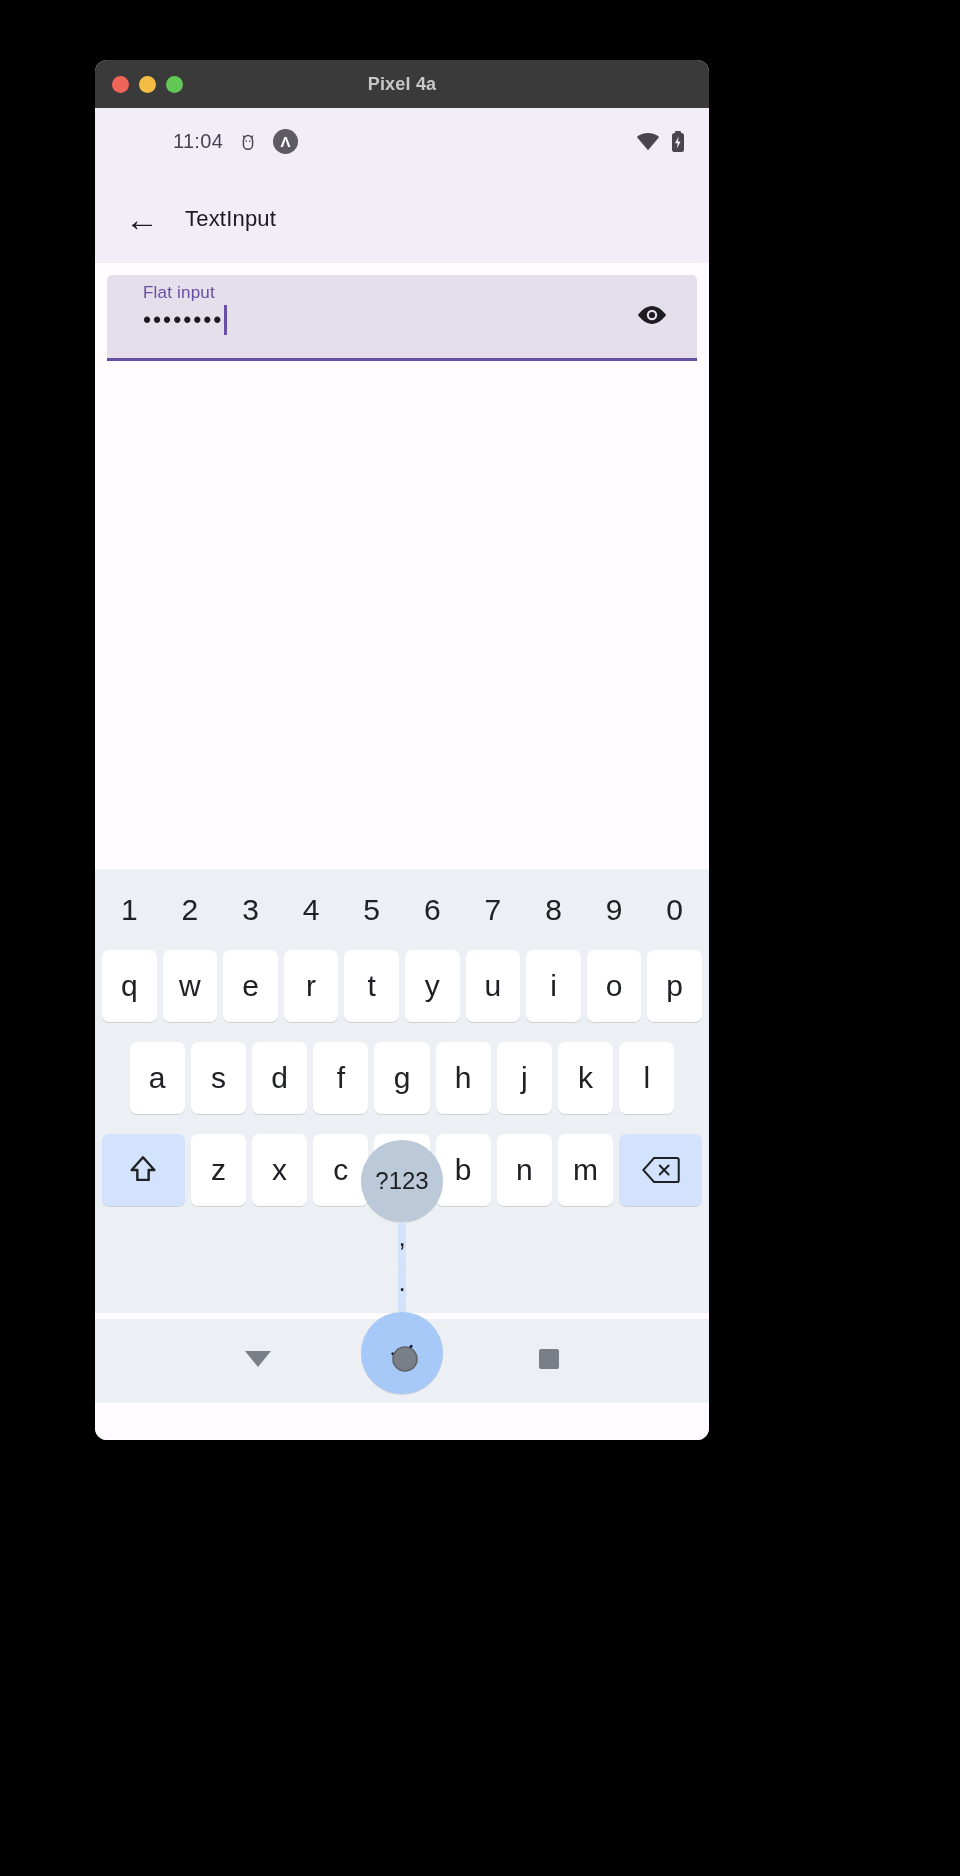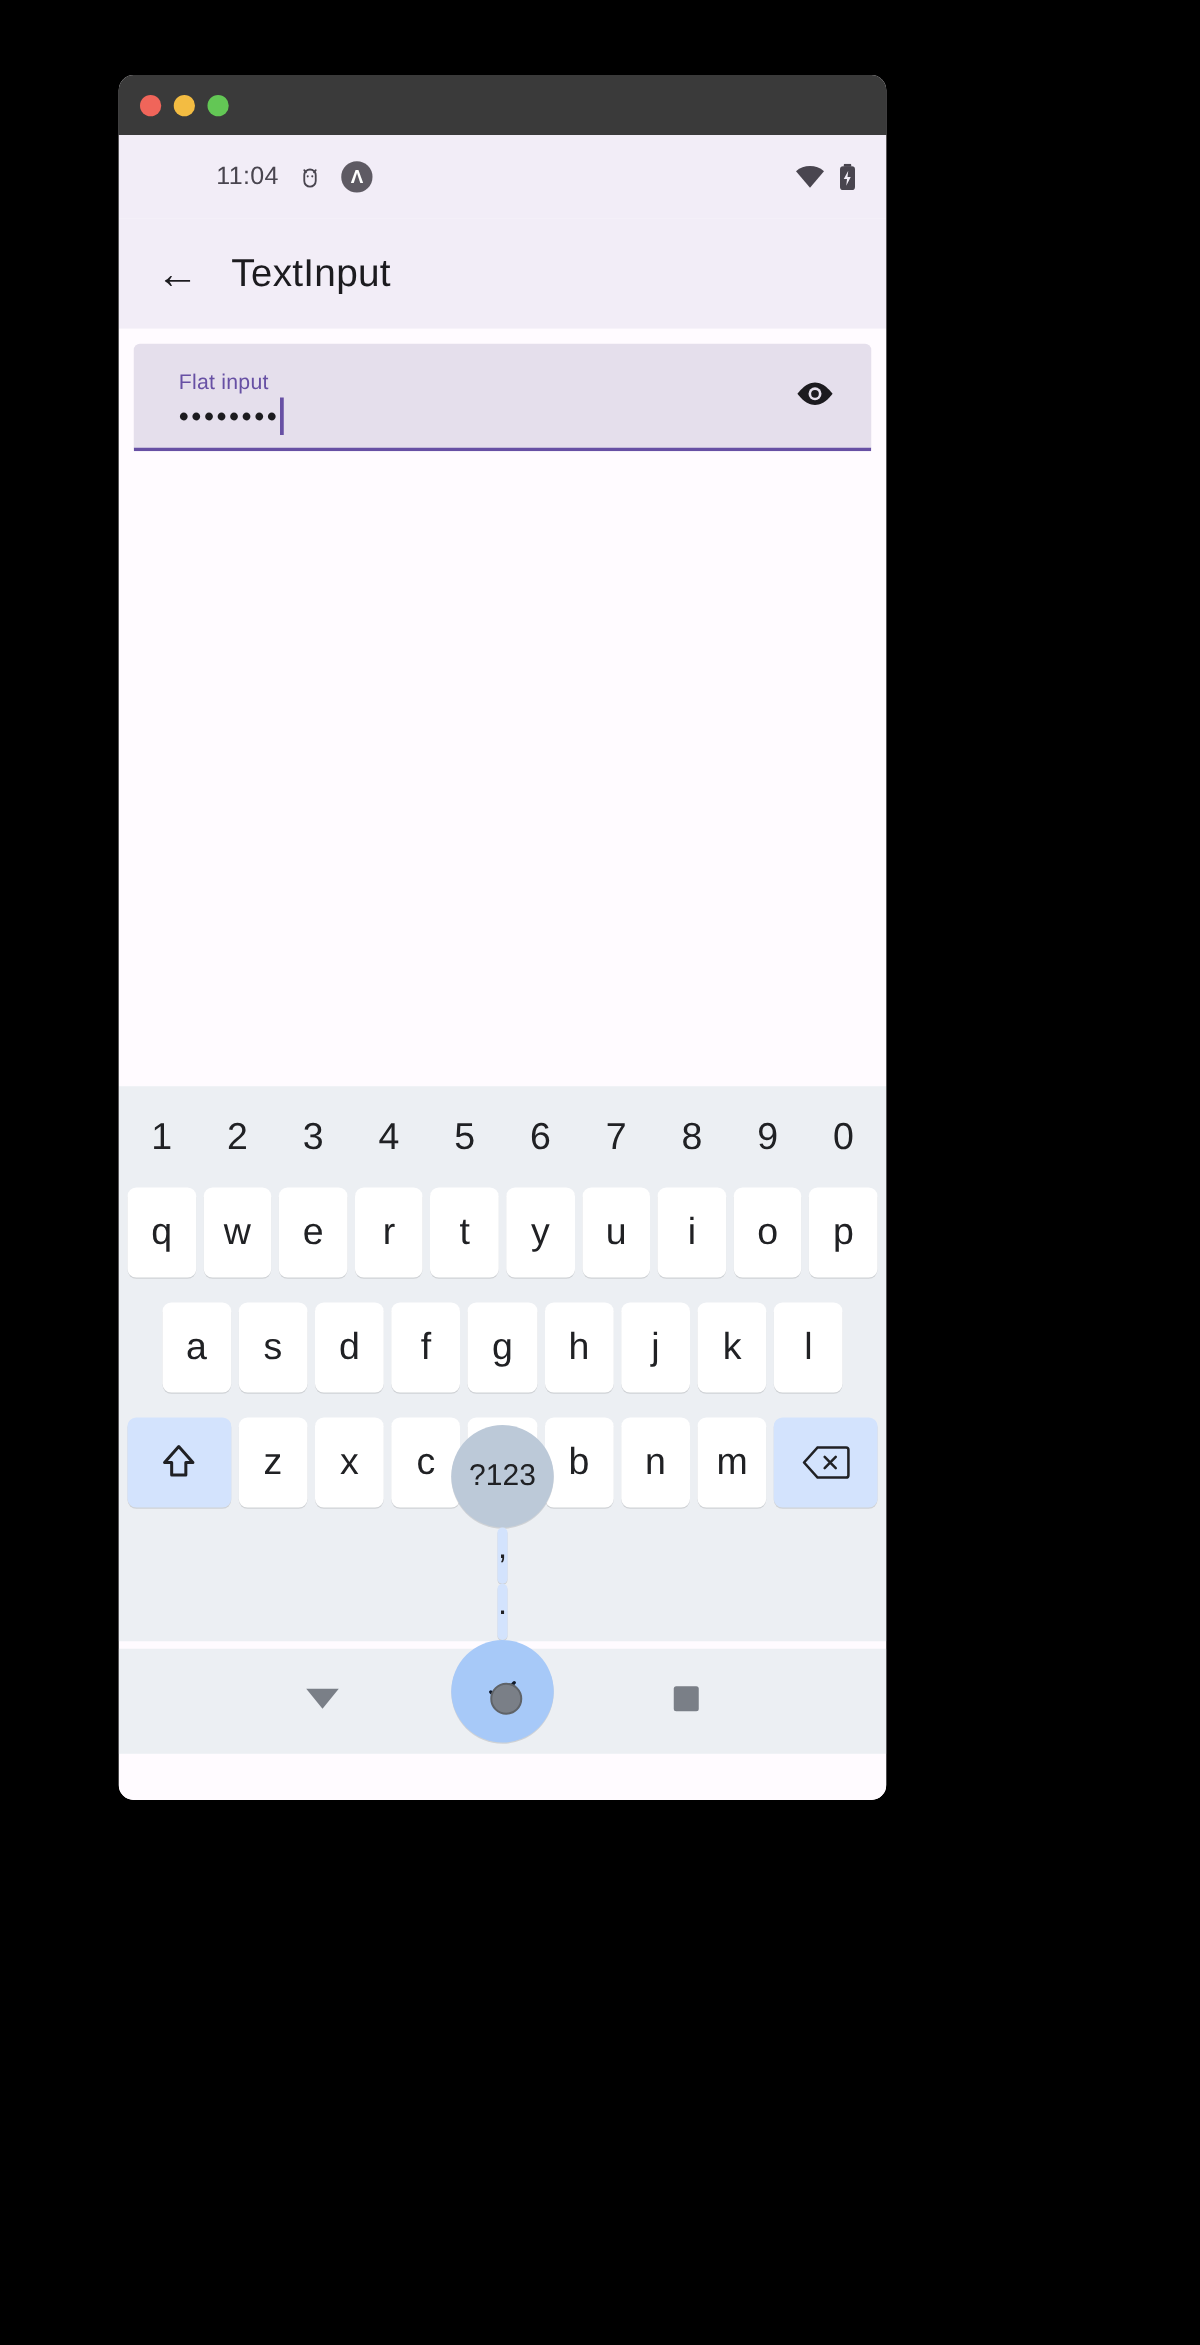--- a/index.html
+++ b/index.html
@@ -55,30 +55,30 @@
     display: flex; align-items: center; justify-content: center;
     font-size: 15px; font-weight: bold; line-height: 1;
   }
   
   #appbar {
     height: 88px; background: #f2edf7;
     display: flex; align-items: center; gap: 26px;
     padding-left: 30px;
   }
   #back-arrow { font-size: 34px; color: #1c1b1f; line-height: 1; }
-  #appbar-title { font-size: 31px; color: #1c1b1f; letter-spacing: .2px; }
+  #appbar-title { font-size: 22px; color: #1c1b1f; letter-spacing: .2px; }
   
   #field-wrap { padding: 12px 12px 0 12px; background: #fffbff; }
   #flat-input {
     position: relative;
     height: 86px;
     background: #e5dfec;
     border-bottom: 3px solid #6750a4;
     border-radius: 5px 5px 0 0;
-    padding: 21px 16px 0 36px;
+    padding: 8px 16px 0 36px;
   }
   #flat-label { font-size: 17px; color: #6750a4; letter-spacing: .2px; }
   #value-row { display: flex; align-items: center; height: 34px; }
   #flat-value {
     font-size: 23px; color: #1c1b1f; letter-spacing: 2px;
     line-height: 1;
   }
   #caret {
     width: 3px; height: 30px; background: #6750a4; margin-left: 1px;
   }
@@ -138,20 +138,21 @@
 <body>
 
 <div id="window">
 
   <div id="titlebar">
     <div class="lights">
       <div class="light red"></div>
       <div class="light yellow"></div>
       <div class="light green"></div>
     </div>
+    <div id="win-title">Pixel 4a</div>
   </div>
 
   <div id="phone">
 
     <div id="statusbar">
       <div id="status-left">
         <span id="clock">11:04</span>
         <span>
           <svg class="svg-ico" width="22" height="22" viewBox="0 0 24 24" fill="none" stroke="#49454f" stroke-width="1.6">
             <path d="M7 10a5 5 0 0 1 10 0v5a5 5 0 0 1-10 0z"></path>

